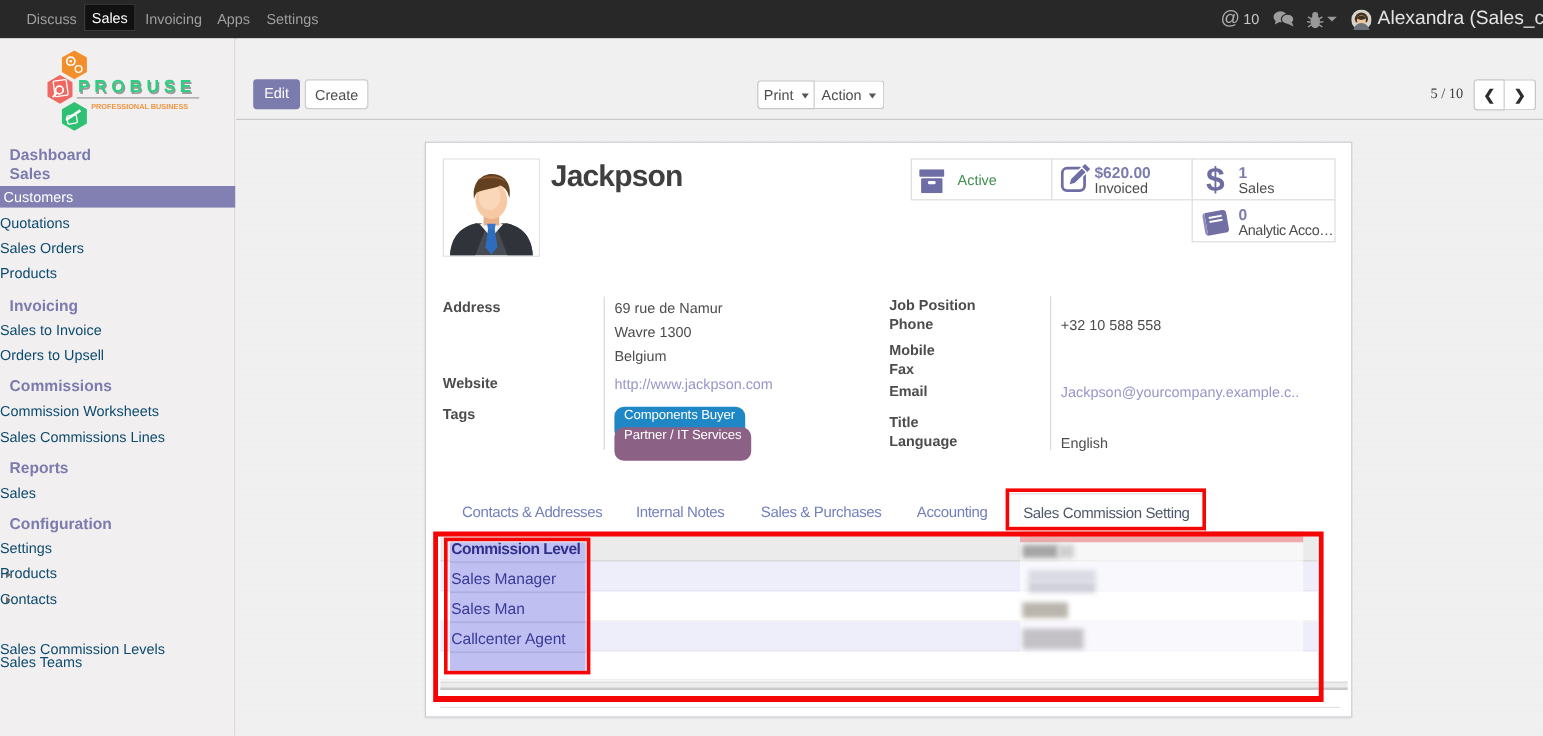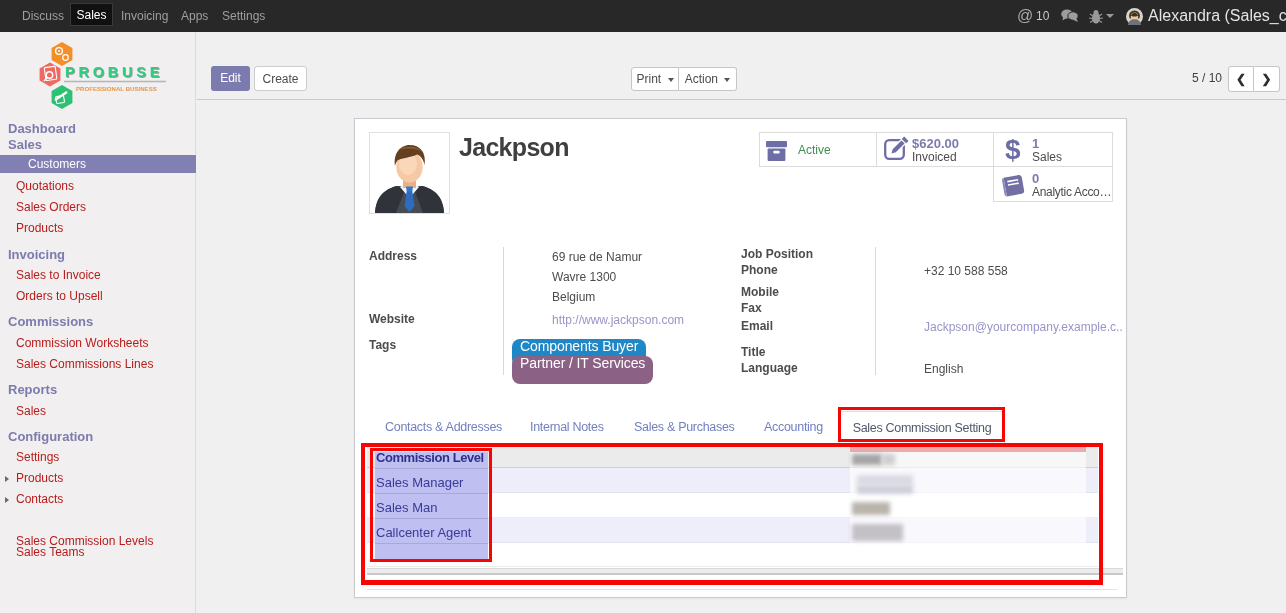--- a/index.html
+++ b/index.html
@@ -8,35 +8,35 @@
 .abs { position:absolute; }
 
 
 #topbar { position:absolute; left:0; top:0; width:1286px; height:32px; background:#282828; color:#9f9f9f; font-size:12px; }
 #topbar .mi { position:absolute; top:0; height:32px; line-height:32px; white-space:nowrap; }
 #topbar .active { background:#111; color:#fff; top:3px; height:23px; line-height:23px; border:1px solid #3a3a3a; }
 
 
 #sidebar { position:absolute; left:0; top:32px; width:196px; height:581px; background:#f1efef; border-right:1px solid #dcdada; font-size:12px; }
 .shead { position:absolute; left:8px; color:#7c7bad; font-weight:bold; font-size:13px; white-space:nowrap; }
-.sitem { position:absolute; left:16px; color:#b91c1c; white-space:nowrap; }
-#active-item { position:absolute; left:0; top:123px; width:196px; height:18px; background:#8280b2; color:#fff; line-height:18px; padding-left:28px; }
+.sitem { position:absolute; left:0; color:#0c4a6e; white-space:nowrap; }
+#active-item { position:absolute; left:0; top:123px; width:196px; height:18px; background:#8280b2; color:#fff; line-height:18px; padding-left:3px; }
 .caret-r { position:absolute; left:5px; width:0; height:0; border-left:4px solid #6a6a6a; border-top:3.5px solid transparent; border-bottom:3.5px solid transparent; }
 
 
 #chead { position:absolute; left:197px; top:32px; width:1089px; height:68px; background:#f0f0f0; border-bottom:1px solid #c9c9c9; }
 #crumb { position:absolute; left:15px; top:10px; font-size:16.5px; color:#827fb0; }
 #crumb .cur { color:#68686f; }
 .btn { position:absolute; font-size:12px; border-radius:3px; text-align:center; }
 #btn-edit { left:14px; top:34px; width:39px; height:25px; line-height:25px; background:#7c7bad; color:#fff; }
 #btn-create { left:57px; top:34px; width:53px; height:25px; line-height:25px; background:#fff; border:1px solid #ccc; color:#4c4c4c; }
 #btn-print { left:434px; top:35px; width:48px; height:24px; line-height:22px; background:#fff; border:1px solid #c6c6c6; border-radius:3px 0 0 3px; color:#4c4c4c; }
 #btn-action { left:482px; top:35px; width:58px; height:24px; line-height:22px; background:#fff; border:1px solid #c6c6c6; border-left:none; border-radius:0 3px 3px 0; color:#4c4c4c; }
 .caret-d { display:inline-block; width:0; height:0; border-top:4px solid #555; border-left:3.5px solid transparent; border-right:3.5px solid transparent; vertical-align:middle; margin-left:3px; }
-#pager-txt { position:absolute; left:995px; top:34px; width:40px; font-size:12px; color:#404040; line-height:25px; }
+#pager-txt { position:absolute; left:995px; top:34px; width:40px; font-size:12px; color:#404040; line-height:25px;font-family:Liberation Serif, serif; }
 #pg-prev { left:1031px; top:34px; width:26px; height:26px; line-height:25px; background:#fff; border:1px solid #c6c6c6; border-radius:3px 0 0 3px; color:#2e2e2e; font-weight:bold; font-size:12px; }
 #pg-next { left:1057px; top:34px; width:26px; height:26px; line-height:25px; background:#fff; border:1px solid #c6c6c6; border-left:none; border-radius:0 3px 3px 0; color:#2e2e2e; font-weight:bold; font-size:12px; }
 
 
 #cbody { position:absolute; left:197px; top:100px; width:1089px; height:513px;
  background:repeating-conic-gradient(#f4f3f3 0% 25%, #eeedee 0% 50%); background-size:2px 2px; }
 
 
 #sheet { position:absolute; left:354px; top:118px; width:773px; height:480px; background:#fff; border:1px solid #c9c9d0; box-shadow:0 1px 2px rgba(0,0,0,.05); }
 
@@ -44,24 +44,24 @@
 #avatar { position:absolute; left:14px; top:13px; width:81px; height:82px; background:#fff; border:1px solid #e0e0e0; }
 #title { position:absolute; left:104px; top:14px; font-size:25px; font-weight:bold; color:#3f3f3f; letter-spacing:-0.7px; }
 
 
 .statcell { position:absolute; background:#fff; border:1px solid #dcdcdc; }
 .stat-txt { position:absolute; font-size:12px; color:#4c4c4c; line-height:13px; }
 .stat-num { font-weight:bold; color:#7c7bad; font-size:13px; }
 
 
 .flabel { position:absolute; font-size:12px; font-weight:bold; color:#4c4c4c; white-space:nowrap; }
-.fval { position:absolute; font-size:12px; color:#4c4c4c; white-space:nowrap;margin-left:40px; }
+.fval { position:absolute; font-size:12px; color:#4c4c4c; white-space:nowrap; }
 .flink { color:#9895c9; }
 .vrule { position:absolute; width:1px; background:#d9d9d9; }
-.tag { position:absolute; height:28px; line-height:15px; border-radius:8px; color:#fff; font-size:14px; padding:0 8px; white-space:nowrap; letter-spacing:-0.1px; }
+.tag { position:absolute; height:28px; line-height:15px; border-radius:8px; color:#fff; font-size:11px; padding:0 8px; white-space:nowrap; letter-spacing:-0.1px; }
 
 
 .tab { position:absolute; top:293px; height:31px; line-height:31px; font-size:12.5px; letter-spacing:-0.3px; color:#7480bd; white-space:nowrap; }
 #tab-active { position:absolute; left:484px; top:292px; width:166px; height:32px; line-height:32px; background:#fff; border:1px solid #ddd; border-bottom:none; color:#51586b; font-size:12.5px; letter-spacing:-0.3px; text-align:center; }
 
 
 .trow { position:absolute; left:12px; width:731px; }
 #thead-row { top:324px; height:25px; background:#ebebeb; border-bottom:1px solid #cfcfcf; }
 .r-lav { background:#edeefa; border-bottom:1px solid #e2e2ee; }
 .r-white { background:#fff; border-bottom:1px solid #ececec; }

